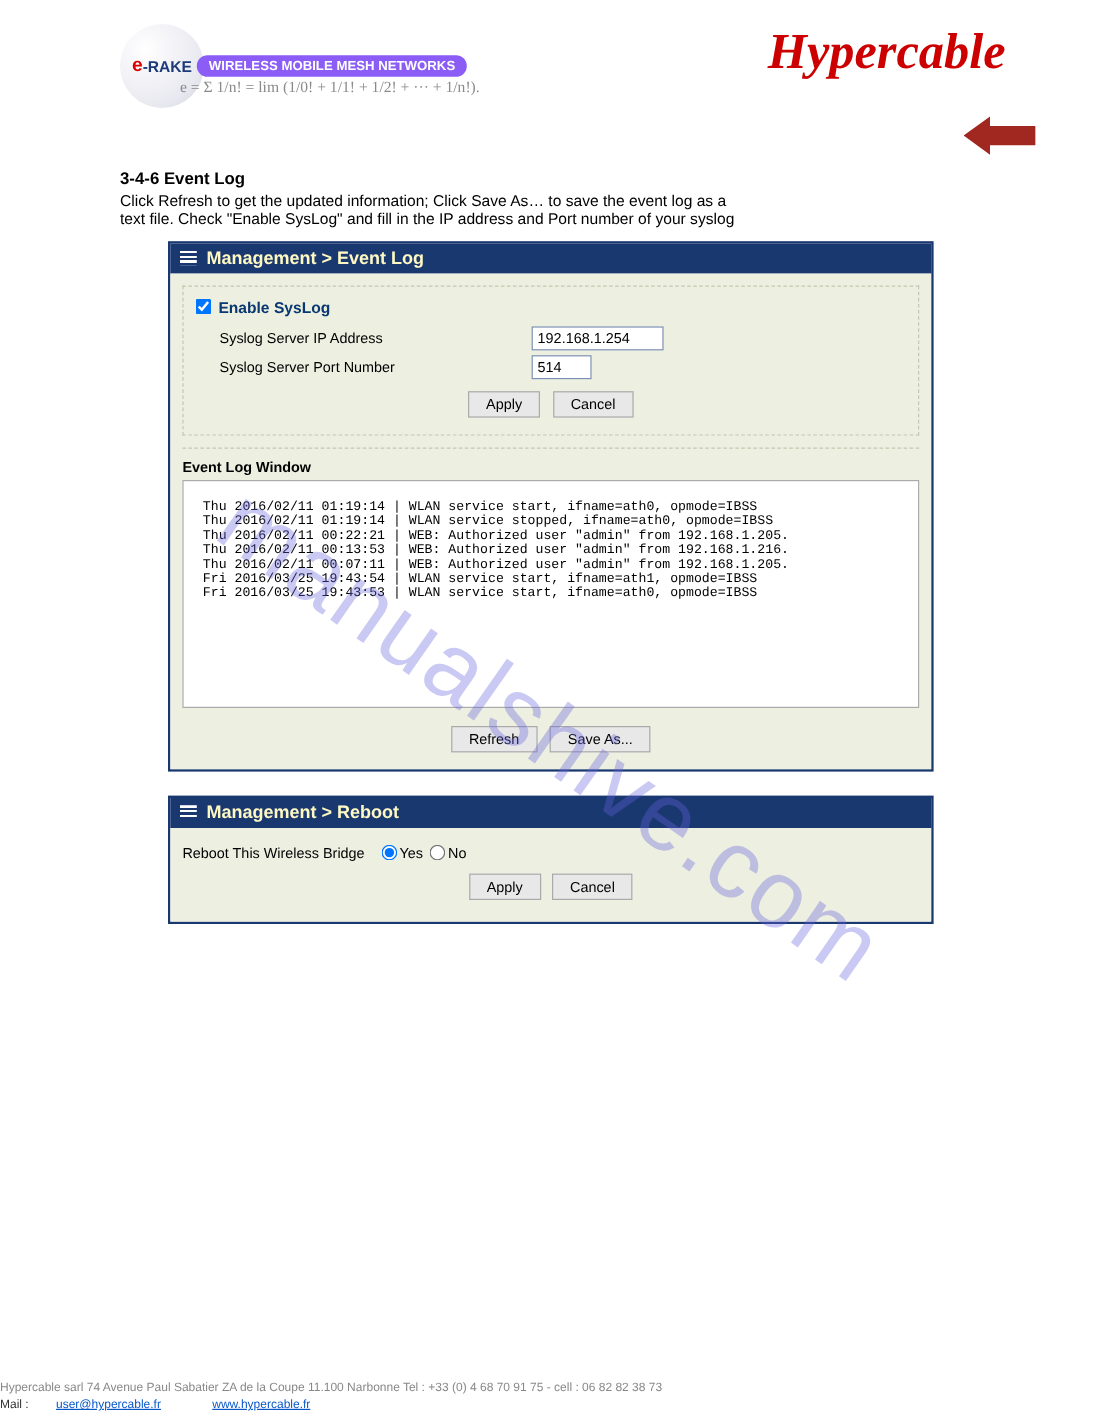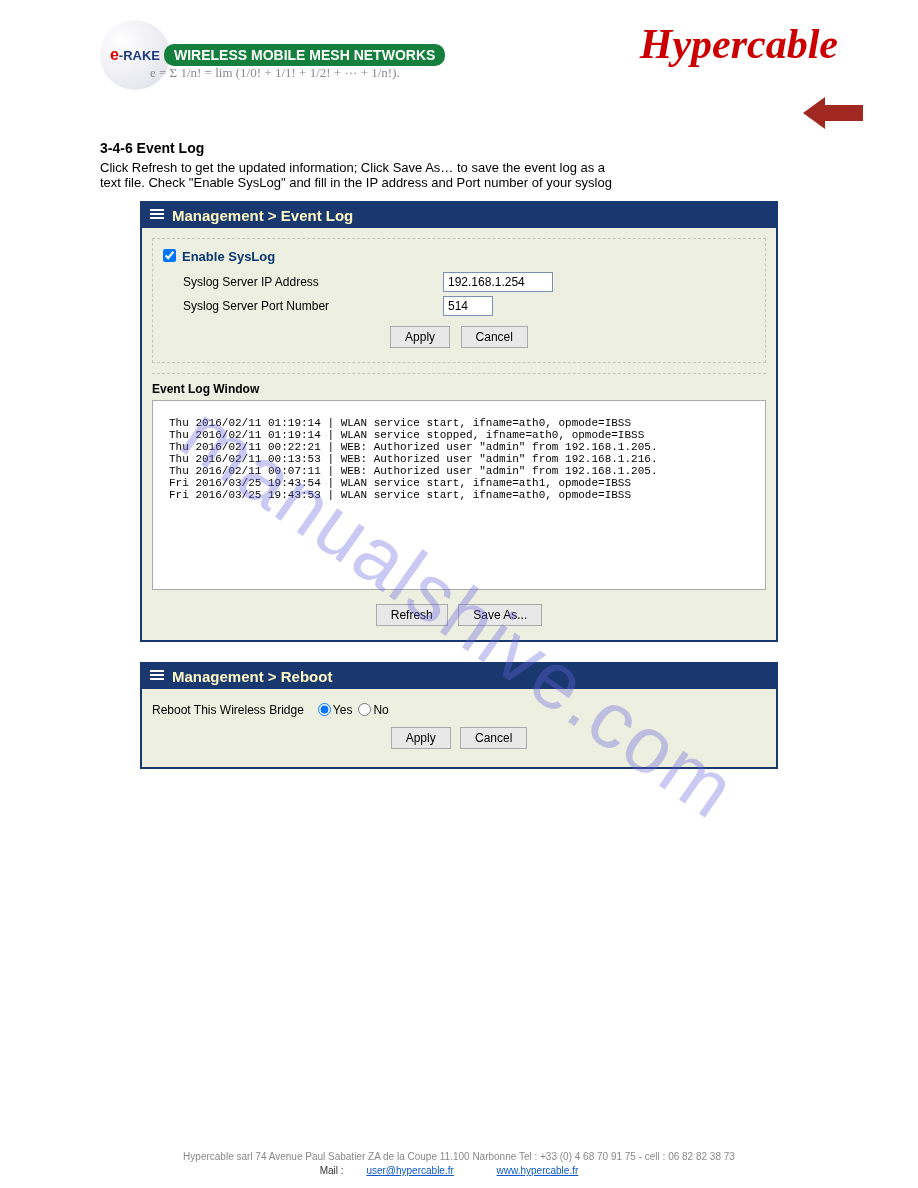--- a/index.html
+++ b/index.html
@@ -28,24 +28,24 @@
     background: radial-gradient(circle at 30% 30%, #fff 0%, #e8e8f0 70%, #d0d0d8 100%);
     display: flex;
     align-items: center;
     justify-content: center;
     font-weight: bold;
     font-size: 13px;
   }
   .sphere .e-red { color: #d00; font-size: 16px; }
   .sphere .rake { color: #1a3a7a; }
   .tagline-pill {
-    background: #15803d;
+    background: #8b5cf6;
     color: #fff;
     border-radius: 10px;
-    font-size: 14px;
+    font-size: 11px;
     font-weight: bold;
     padding: 3px 10px;
     margin-left: -6px;
   }
   .formula {
     position: absolute;
     left: 150px; top: 65px;
     font-family: "Times New Roman", serif;
     font-size: 13px;
     color: #8a8a8a;
@@ -193,21 +193,20 @@
     white-space: nowrap;
     letter-spacing: 2px;
     z-index: 10;
   }
   
   .footer {
     position: absolute;
     bottom: 10px;
     left: 0;
     width: 100%;
-    text-align: center;
     font-size: 10px;
     color: #333;
     line-height: 1.4;
   }
   .footer .line1 { color: #888; }
   .footer .link { color: #0a58ca; text-decoration: underline; margin: 0 20px; }
 </style>
 </head>
 <body>
 <div class="page">

